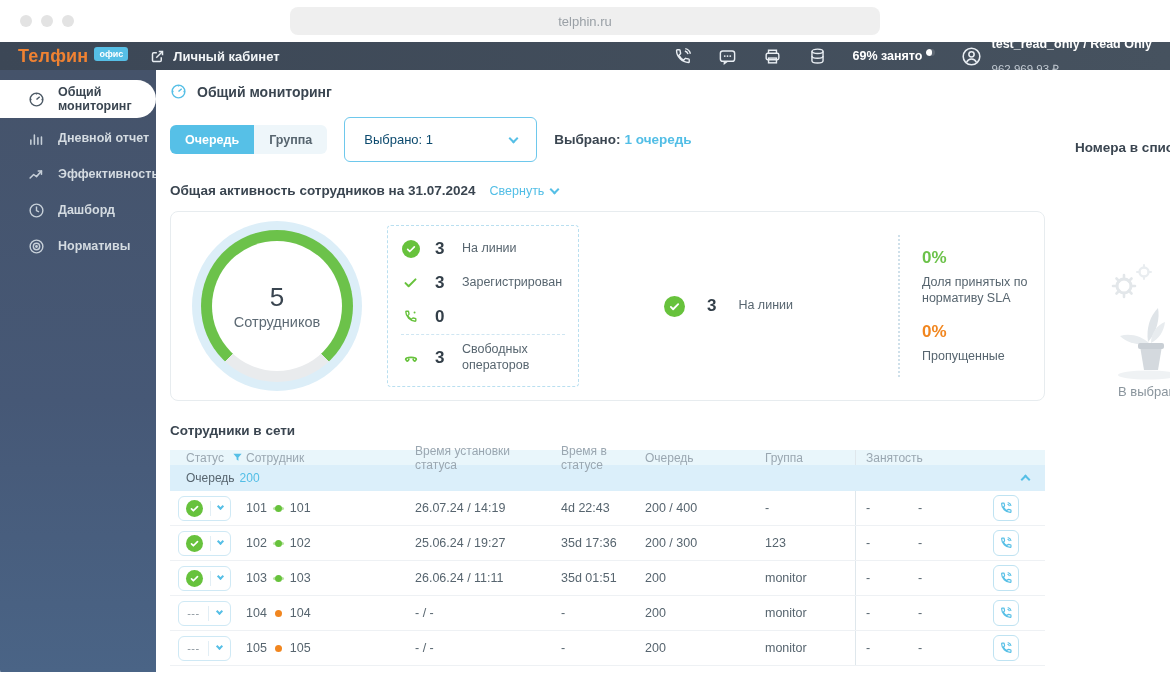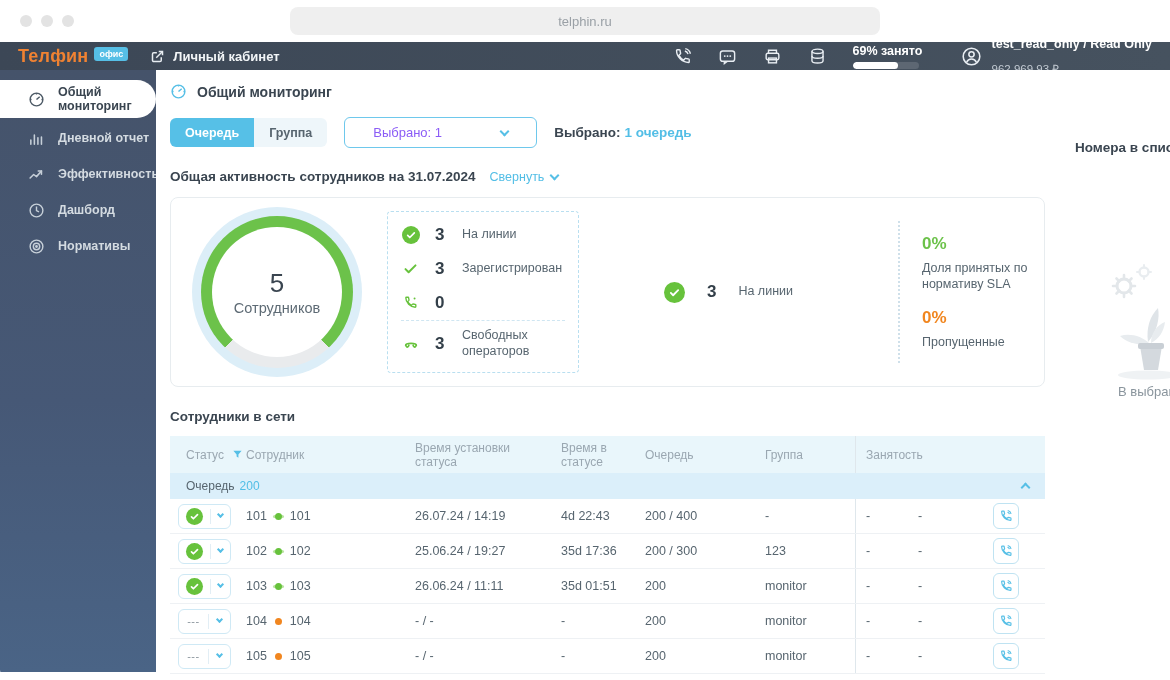--- a/index.html
+++ b/index.html
@@ -14,21 +14,21 @@
   .urlbar { position:absolute; left:290px; top:7px; width:590px; height:28px; background:#efefef; border-radius:8px;
             display:flex; align-items:center; justify-content:center; color:#9aa0a6; font-size:13px; }
 
   
   .appbar { height:28px; background:linear-gradient(90deg,#3c4756,#46525f); display:flex; align-items:center; padding:0 18px; color:#fff; }
   .logo { font-size:18px; font-weight:bold; color:#f08232; letter-spacing:.2px; }
   .logo-badge { background:#56bfe6; color:#fff; font-size:9px; font-weight:bold; padding:2px 5px; border-radius:3px; margin-left:6px; position:relative; top:-2px; }
   .cab-link { display:flex; align-items:center; gap:8px; margin-left:22px; font-size:13px; font-weight:bold; color:#f2f5f7; }
   .appbar-right { margin-left:auto; display:flex; align-items:center; gap:26px; }
   .hicon { width:19px; height:19px; color:#e8edf2; display:flex; }
-  .busy-block { display:flex; flex-direction:column; gap:4px; width:82px; }
+  .busy-block { display:flex; flex-direction:row; gap:4px; width:82px; }
   .busy-label { font-size:12.5px; font-weight:bold; color:#fff; white-space:nowrap; }
   .busy-track { width:66px; height:7px; background:#5d6773; border-radius:4px; overflow:hidden; }
   .busy-fill { height:100%; width:69%; background:#fff; border-radius:4px; }
   .user-block { display:flex; align-items:center; gap:10px; }
   .user-text { display:flex; flex-direction:column; gap:10px; }
   .user-name { font-size:12.5px; font-weight:bold; color:#fff; }
   .user-balance { font-size:11.5px; color:#c2cad2; }
 
   
   .body-row { display:flex; height:602px; }
@@ -41,22 +41,22 @@
   .main { flex:1; background:#fff; padding:13px 0 0 14px; position:relative; }
 
   .page-head { display:flex; align-items:center; gap:10px; color:#3a4550; font-size:14px; font-weight:bold; }
   .page-head .picon { width:17px; height:17px; color:#56bfe6; display:flex; }
 
   .controls { display:flex; align-items:center; gap:17px; margin-top:17px; }
   .tabs { display:flex; border-radius:6px; overflow:hidden; }
   .tab { height:29px; display:flex; align-items:center; padding:0 15px; font-size:12.5px; font-weight:bold; cursor:pointer; }
   .tab.active { background:#56c0e7; color:#fff; }
   .tab.inactive { background:#eef6fa; color:#57656f; }
-  .dropdown { width:193px; height:31px; border:1px solid #6ec8ec; border-radius:6px; background:#fff; display:flex; align-items:center;
-              justify-content:space-between; padding:0 28px; font-size:13px; color:#8b5cf6; cursor:pointer; }
+  .dropdown { width:193px; height:45px; border:1px solid #6ec8ec; border-radius:6px; background:#fff; display:flex; align-items:center;
+              justify-content:space-between; padding:0 19px; font-size:13px; color:#0c4a6e; cursor:pointer; }
   .chev { width:7px; height:7px; border-right:2px solid #56bfe6; border-bottom:2px solid #56bfe6; transform:rotate(45deg); margin-top:-3px; }
   .chev.up { transform:rotate(-135deg); margin-top:3px; }
   .selected-line { font-size:13.5px; font-weight:bold; color:#3a4550; }
   .selected-line .val { color:#52bee6; margin-left:4px; font-weight:bold; }
 
   .section-row { display:flex; align-items:center; gap:14px; margin-top:21px; }
   .section-title { font-size:13.5px; font-weight:bold; color:#3a4550; }
   .collapse-link { display:flex; align-items:center; gap:7px; color:#52bee6; font-size:12.5px; cursor:pointer; }
 
   
@@ -81,21 +81,21 @@
 
   .vdots { border-left:2px dotted #cfe0ea; height:142px; }
   .sla-col { width:122px; margin-left:22px; flex-shrink:0; }
   .sla-value { font-size:17px; font-weight:bold; color:#6cc24a; }
   .sla-label { font-size:12.5px; color:#57656f; line-height:1.3; margin-top:6px; }
   .missed-value { font-size:17px; font-weight:bold; color:#f1861f; margin-top:15px; }
 
   
   .emp-title { margin-top:22px; font-size:13.5px; font-weight:bold; color:#3a4550; }
   .table { margin-top:12px; width:875px; font-size:12.5px; }
-  .thead { display:flex; align-items:center; background:#e9f6fb; height:37px; color:#9aa7b1; font-size:12px; }
+  .thead { display:flex; align-items:center; background:#e9f6fb; height:15px; color:#9aa7b1; font-size:12px; }
   .c-status { width:76px; padding-left:16px; display:flex; align-items:center; gap:8px; }
   .c-emp { width:169px; }
   .c-set { width:121px; }
   .c-instat { width:84px;margin-left:25px; }
   .c-queue { width:120px; }
   .c-group { width:90px; }
   .busy-group { flex:1; display:flex; align-items:center; align-self:stretch; border-left:1px solid #dfe7ec; }
   .thead .busy-group { padding-left:10px; }
   .funnel { width:11px; height:11px; color:#56bfe6; display:flex; }
 

